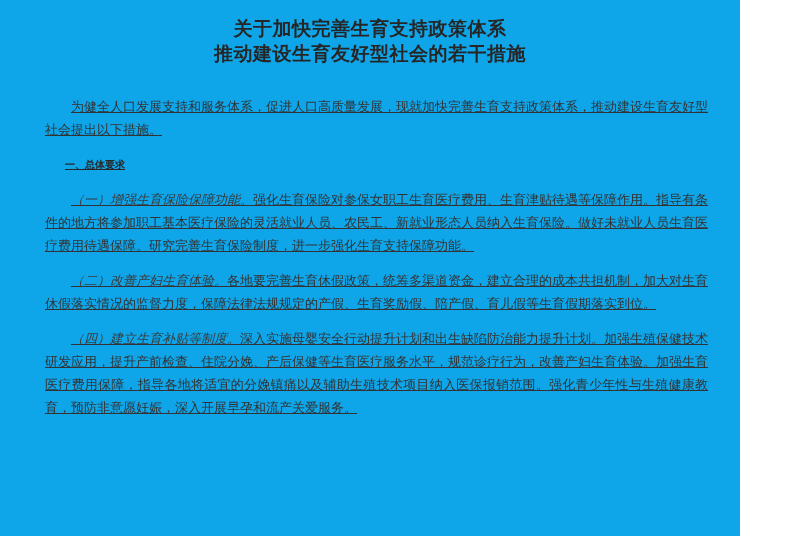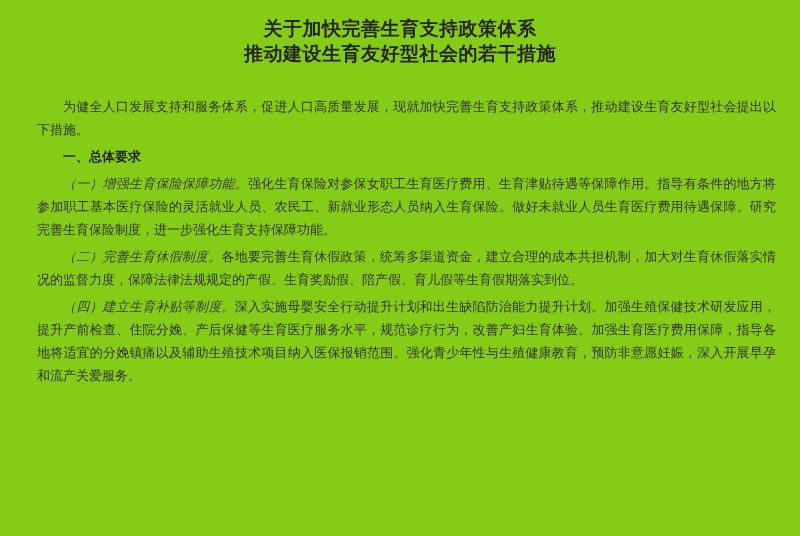--- a/index.html
+++ b/index.html
@@ -8,23 +8,23 @@
     background: #ffffff;
   }
   body {
     width: 800px;
     height: 536px;
     overflow: hidden;
     font-family: "Liberation Sans", sans-serif;
     -webkit-font-smoothing: antialiased;
   }
   .page {
-    width: 800px;
+    width: 740px;
     height: 536px;
-    background: #84cc16;
+    background: #0ea5e9;
     box-sizing: border-box;
     padding-top: 16px;
   }
   .doc-title {
     text-align: center;
     font-size: 19px;
     font-weight: 700;
     color: #262626;
     line-height: 25px;
     margin: 0;
@@ -33,26 +33,27 @@
   .content {
     margin-top: 29px;
     padding-left: 33px;
     padding-right: 20px;
     font-size: 13px;
     line-height: 23px;
     color: #333333;
     text-align: justify;
   }
   .content p {
-    margin: 4px;
+    margin: 12px;
     text-indent: 2em;
+    text-decoration: underline;
   }
   .section-heading {
     margin: 0;
-    font-size: 13px;
+    font-size: 10px;
     font-weight: 700;
     color: #262626;
     line-height: 23px;
     text-indent: 2em;
   }
   .item-lead {
     font-family: "Liberation Serif", serif;
     font-style: italic;
     color: #3a3a3a;
   }
@@ -70,19 +71,19 @@
   <div class="content">
 
     <p>为健全人口发展支持和服务体系，促进人口高质量发展，现就加快完善生育支持政策体系，推动建设生育友好型社会提出以下措施。</p>
 
     <p class="section-heading">一、总体要求</p>
 
 
 
     <p><span class="item-lead">（一）增强生育保险保障功能。</span><span>强化生育保险对参保女职工生育医疗费用、生育津贴待遇等保障作用。指导有条件的地方将参加职工基本医疗保险的灵活就业人员、农民工、新就业形态人员纳入生育保险。做好未就业人员生育医疗费用待遇保障。研究完善生育保险制度，进一步强化生育支持保障功能。</span></p>
 
-    <p><span class="item-lead">（二）完善生育休假制度。</span><span>各地要完善生育休假政策，统筹多渠道资金，建立合理的成本共担机制，加大对生育休假落实情况的监督力度，保障法律法规规定的产假、生育奖励假、陪产假、育儿假等生育假期落实到位。</span></p>
+    <p><span class="item-lead">（二）改善产妇生育体验。</span><span>各地要完善生育休假政策，统筹多渠道资金，建立合理的成本共担机制，加大对生育休假落实情况的监督力度，保障法律法规规定的产假、生育奖励假、陪产假、育儿假等生育假期落实到位。</span></p>
 
 
     <p><span class="item-lead">（四）建立生育补贴等制度。</span><span>深入实施母婴安全行动提升计划和出生缺陷防治能力提升计划。加强生殖保健技术研发应用，提升产前检查、住院分娩、产后保健等生育医疗服务水平，规范诊疗行为，改善产妇生育体验。加强生育医疗费用保障，指导各地将适宜的分娩镇痛以及辅助生殖技术项目纳入医保报销范围。强化青少年性与生殖健康教育，预防非意愿妊娠，深入开展早孕和流产关爱服务。</span></p>
 
   </div>
 </div>
 
 </body></html>

